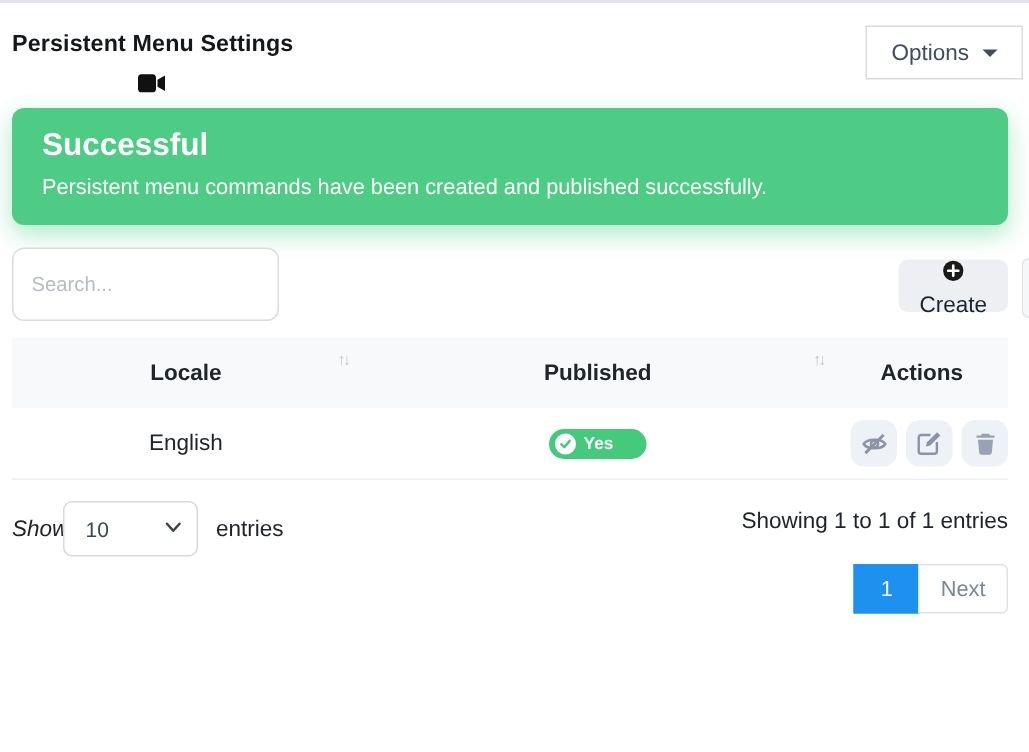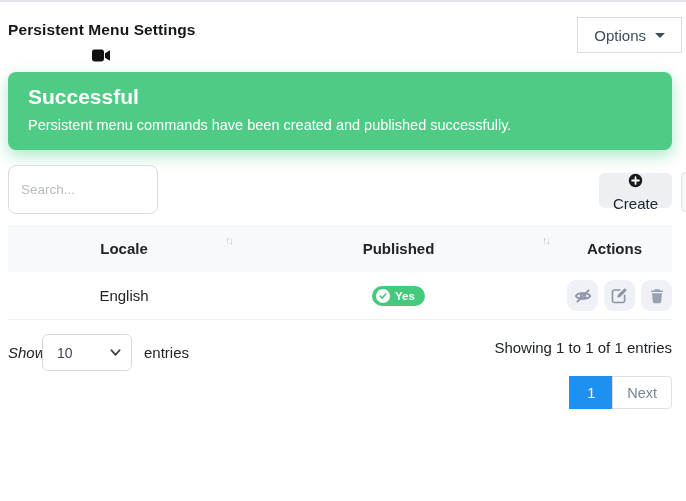--- a/index.html
+++ b/index.html
@@ -30,21 +30,21 @@
     position:absolute; left:8px; top:72px; width:664px; height:78px;
     background:#4ecb85; border-radius:8px; padding:13px 20px;
     box-shadow:0 6px 16px rgba(78,203,133,.45);
     color:#fff;
   }
   .alert-title { font-size:21px; font-weight:600; }
   .alert-msg { font-size:14.5px; margin-top:8px; font-weight:400; }
 
   
   .search-input {
-    position:absolute; left:8px; top:165px; width:150px; height:49px;
+    position:absolute; left:8px; top:165px; width:178px; height:49px;
     border:1px solid #d9dce0; border-radius:8px; padding:0 12px;
     font-size:13.5px; font-family:inherit; color:#495057; outline:none;
   }
   .search-input::placeholder { color:#b6bcc2; }
   .create-btn {
     position:absolute; right:14px; top:173px; height:35px; padding:0 14px;
     background:#edeff2; border:none; border-radius:6px;
     display:flex; align-items:center; gap:7px;
     font-size:15px; font-family:inherit; color:#1c2430; cursor:pointer;flex-direction:column;
   }
@@ -64,21 +64,21 @@
   .th-actions { width:115px; }
   .sort-glyph { position:absolute; right:8px; top:9px; font-size:11px; color:#c3c8ce; letter-spacing:-2px; font-weight:400; }
   .trow { display:flex; height:48px; align-items:center; border-bottom:1px solid #eef0f3; }
   .td { display:flex; align-items:center; justify-content:center; }
   .td-locale { width:232px; font-size:15px; }
   .td-published { width:317px; }
   .td-actions { width:115px; justify-content:flex-end; gap:6px; }
   .badge-yes {
     display:inline-flex; align-items:center; gap:5px;
     background:#45c97c; color:#fff; border-radius:20px;
-    padding:3px 10px 3px 4px; font-size:11.5px; font-weight:700;
+    padding:3px 22px 3px 4px; font-size:11.5px; font-weight:700;
   }
   .badge-check { width:14px; height:14px; background:#fff; border-radius:50%;
     display:flex; align-items:center; justify-content:center; }
   .icon-btn {
     width:31px; height:31px; border:none; border-radius:9px; background:#eef1f5;
     display:flex; align-items:center; justify-content:center; cursor:pointer;
   }
 
   
   .show-label { position:absolute; left:8px; top:344px; font-size:15px;font-style:italic; }

